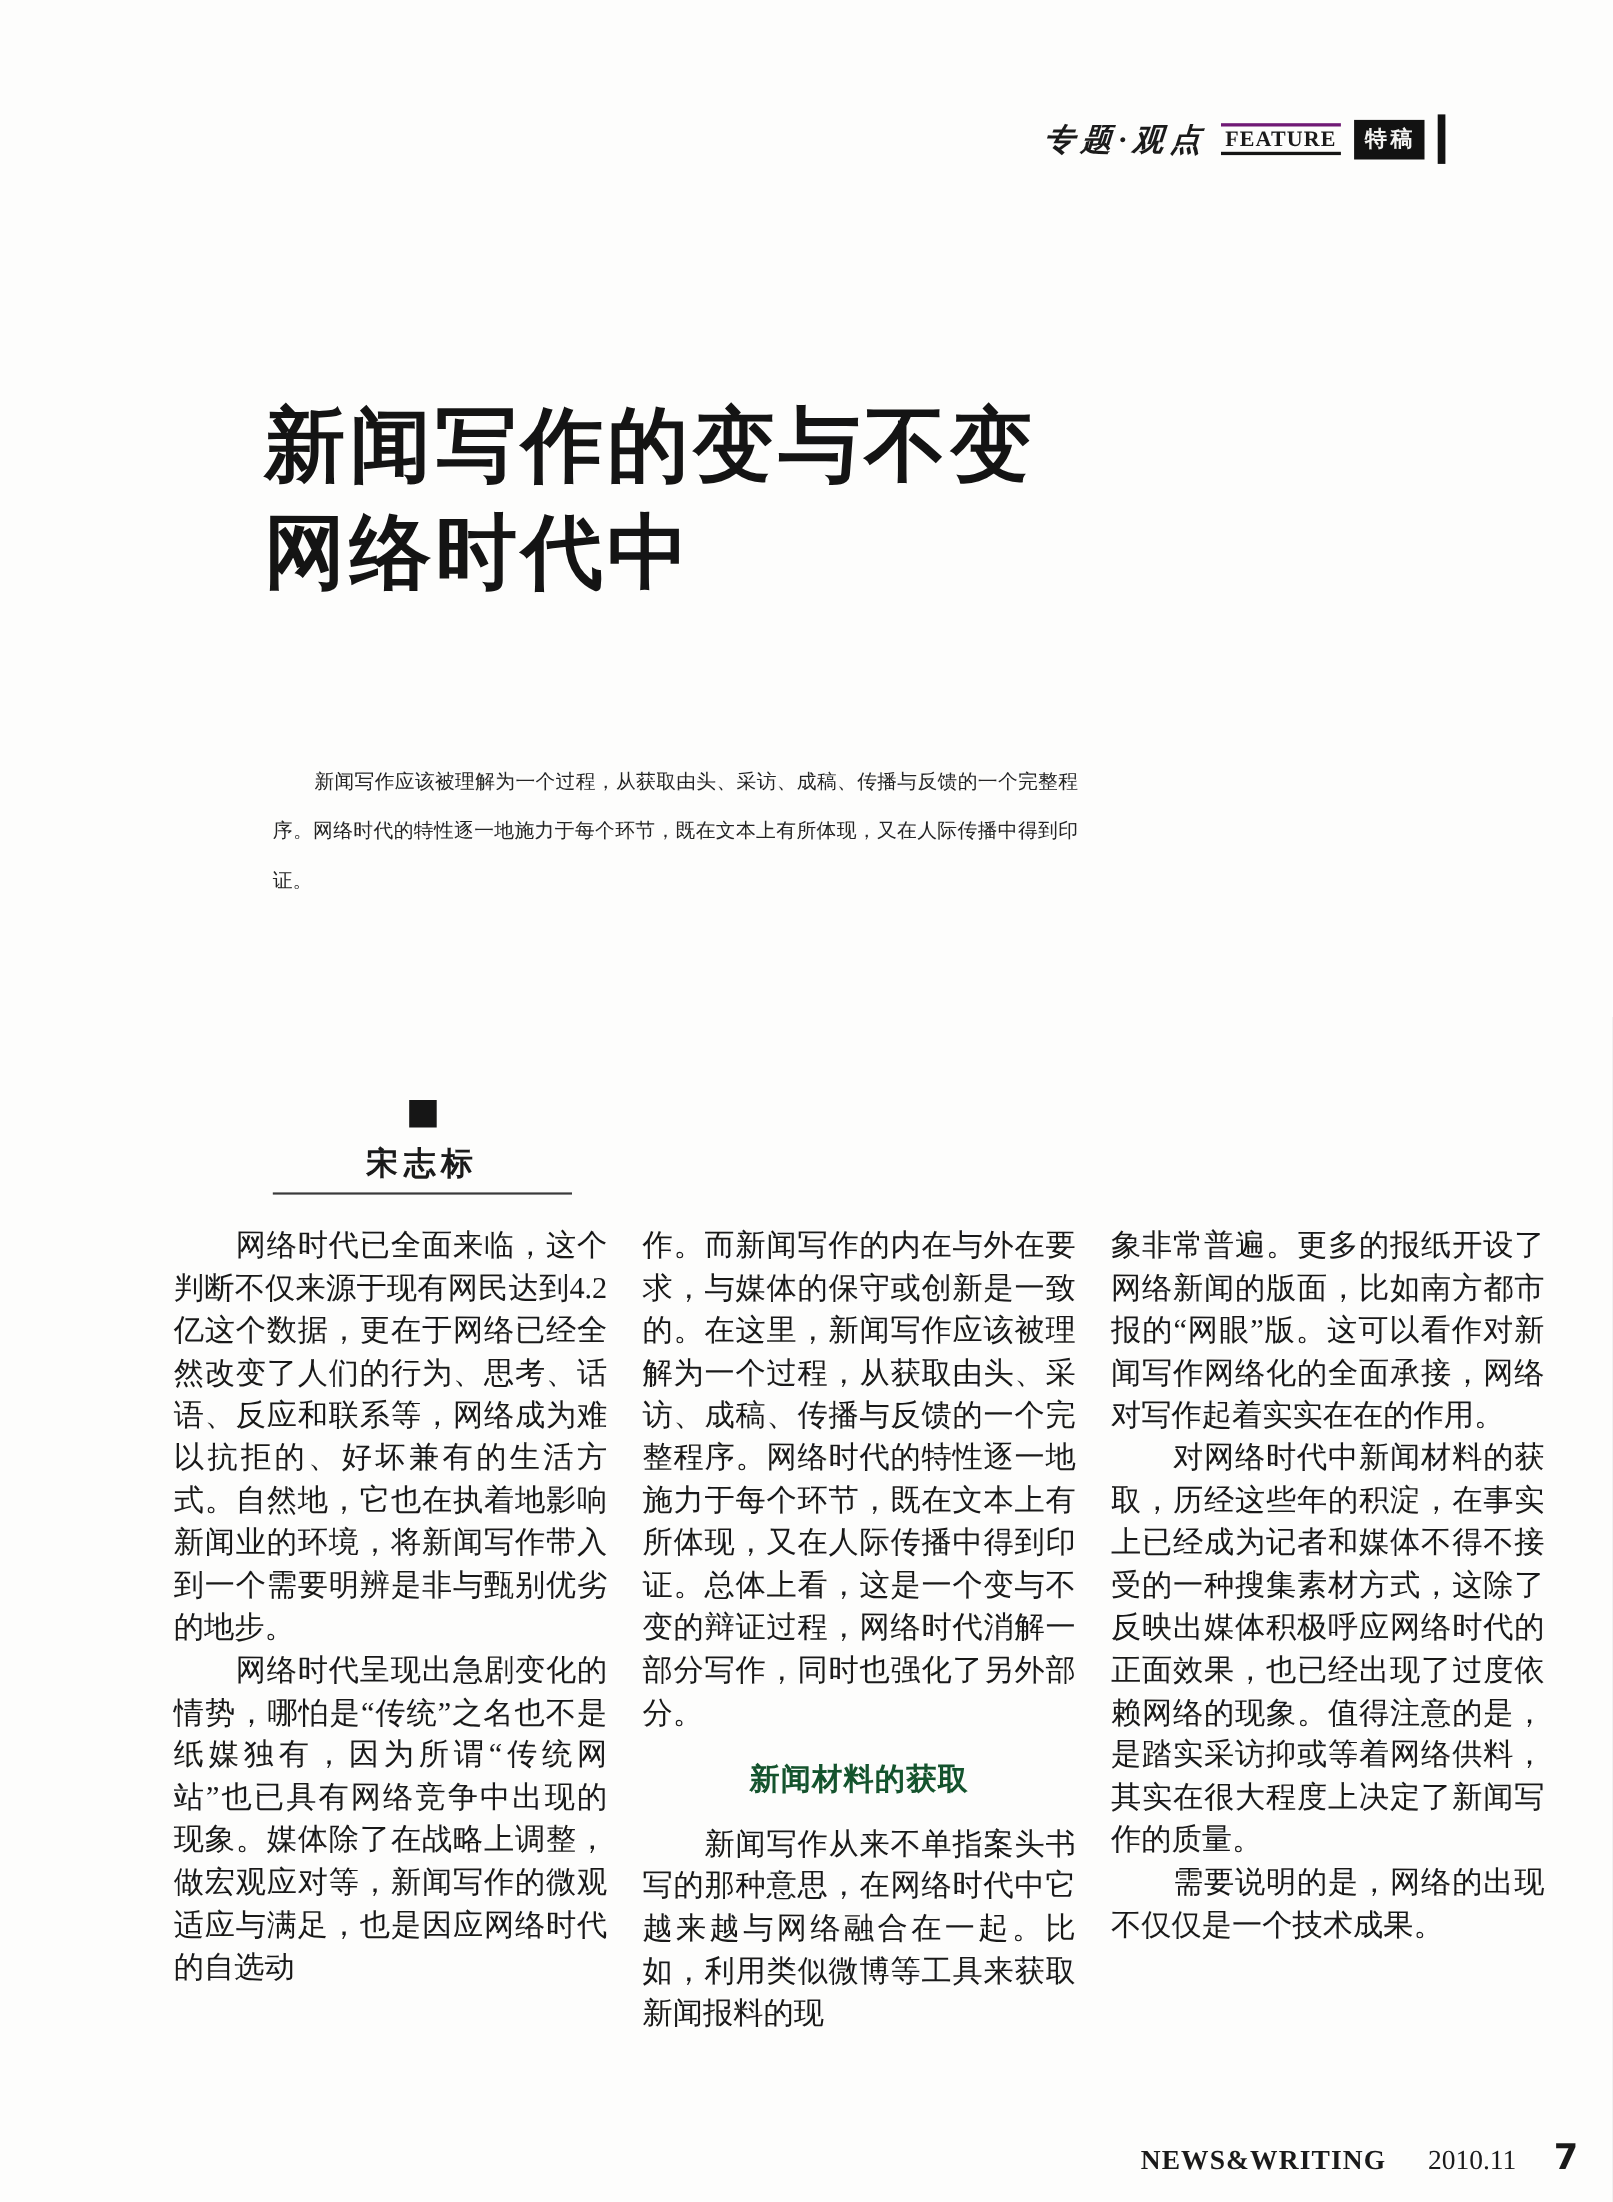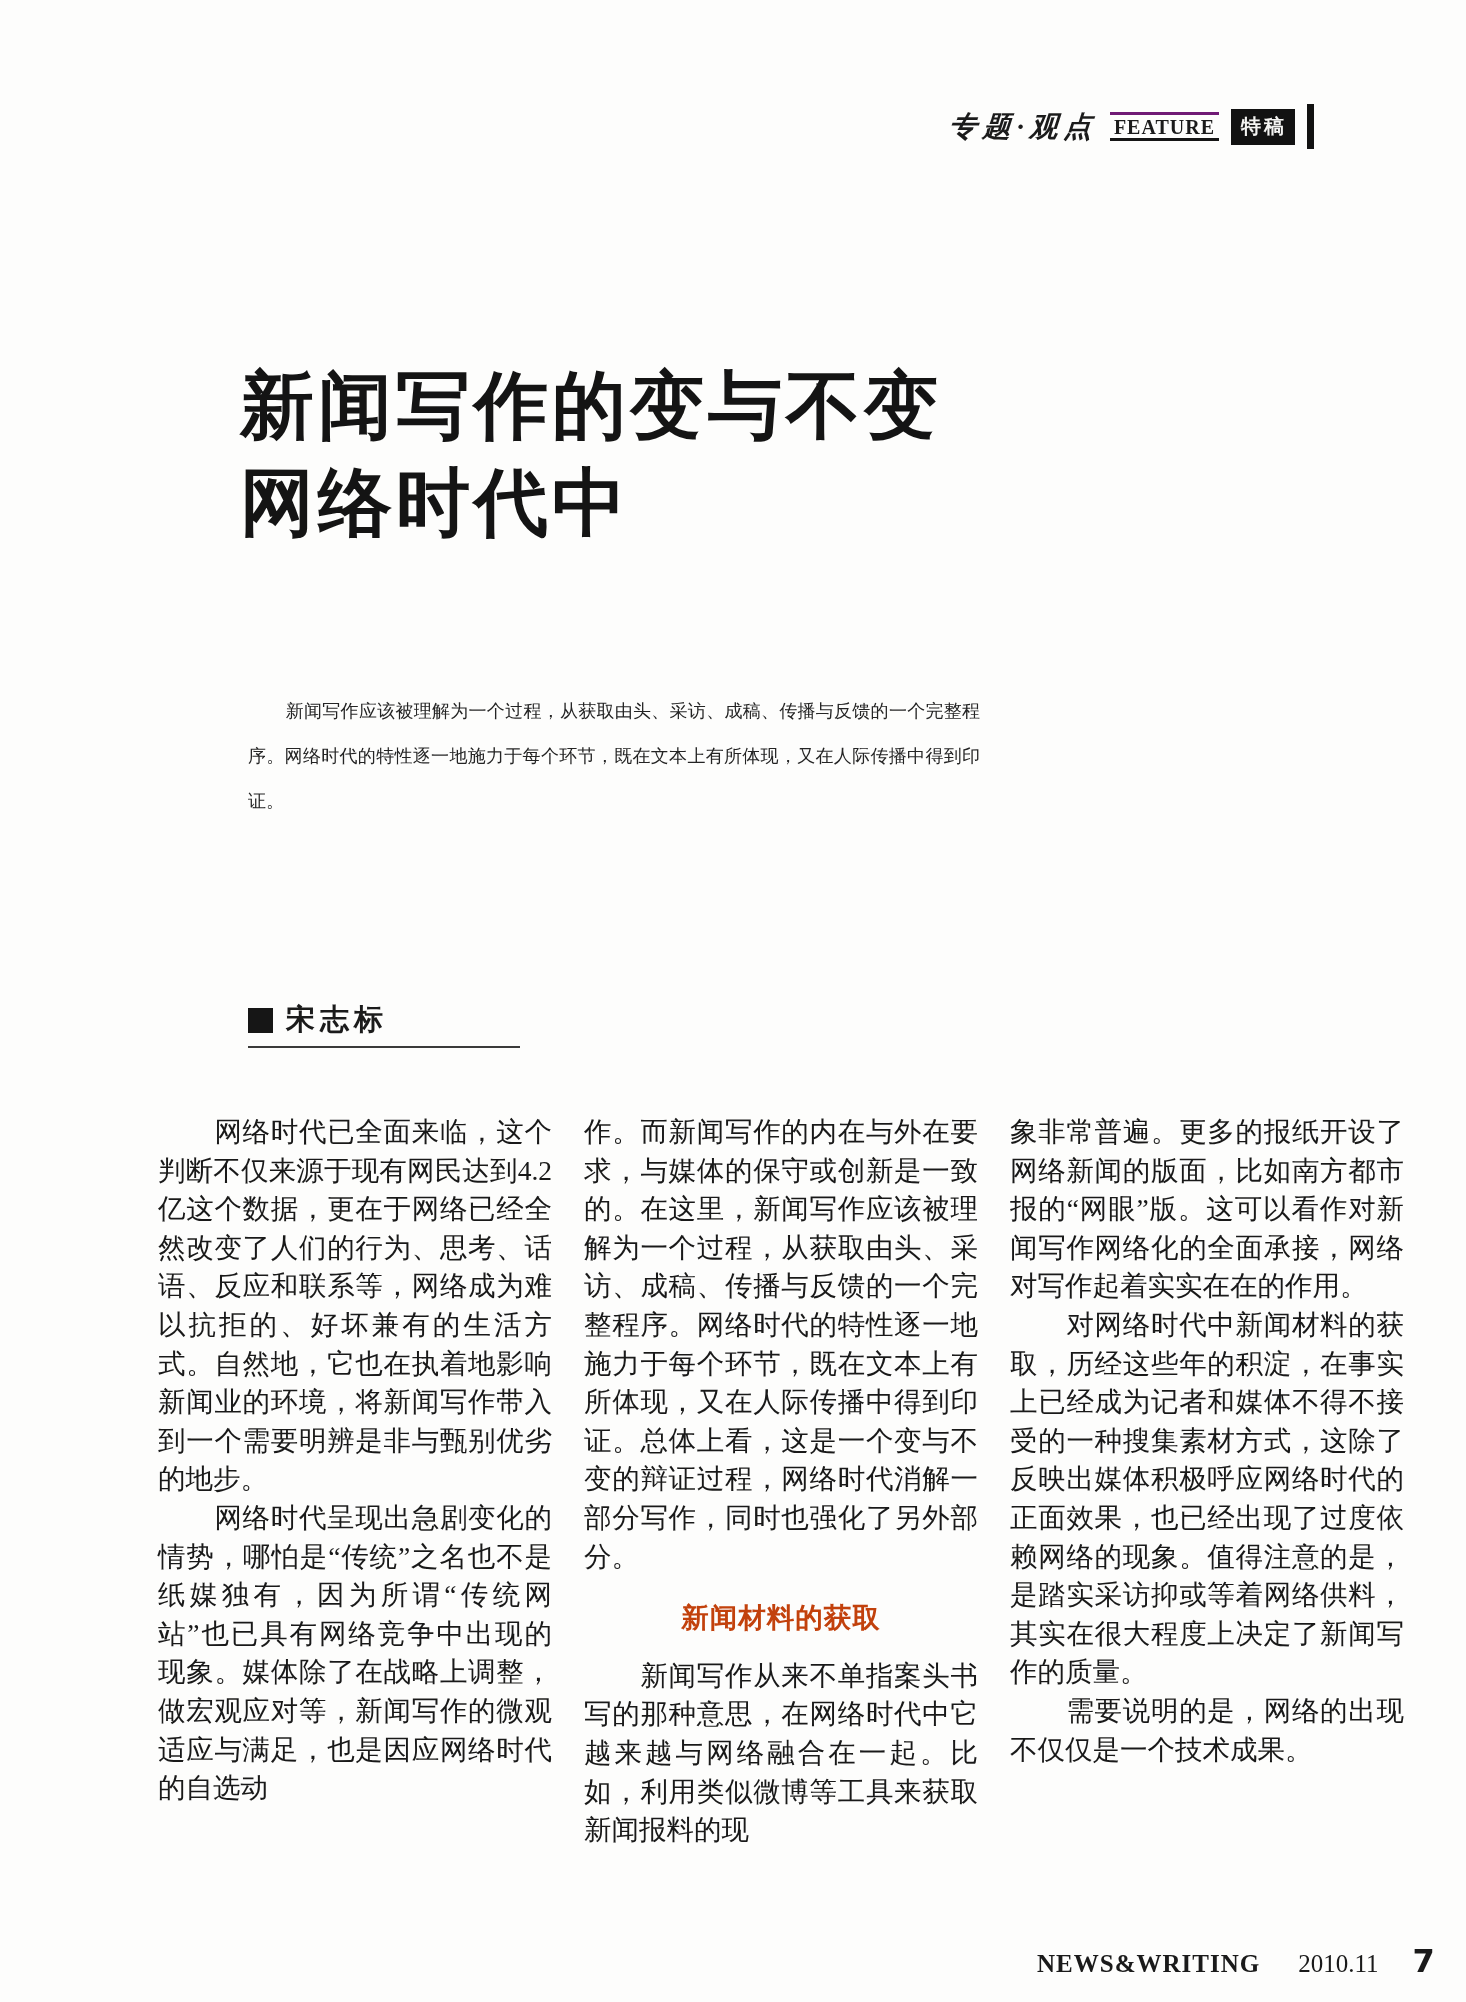--- a/index.html
+++ b/index.html
@@ -93,20 +93,21 @@
   .author {
     position: absolute;
     left: 248px;
     top: 1000px;
     width: 272px;
     display: flex;
     align-items: center;
     gap: 13px;
     padding-bottom: 6px;
     border-bottom: 2px solid #3a3a3a;
+    flex-direction: column;
   }
   .author-square {
     width: 25px;
     height: 25px;
     background: #161616;
     flex: 0 0 auto;
   }
   .author-name {
     font-family: "DejaVu Sans", sans-serif;
     font-size: 29px;
@@ -130,21 +131,21 @@
   .col3 { left: 1010px; }
   .column p { margin: 0; }
   .column p.indent { text-indent: 2.05em; }
   .subheading {
     margin: 22px 0 20px 0;
     font-family: "DejaVu Sans", sans-serif;
     font-size: 27.5px;
     font-weight: bold;
     text-align: center;
     letter-spacing: 1px;
-    color: #c2410c;
+    color: #14532d;
   }
 
   
   .page-footer {
     position: absolute;
     top: 1942px;
     left: 1037px;
     display: flex;
     align-items: baseline;
     gap: 0;

